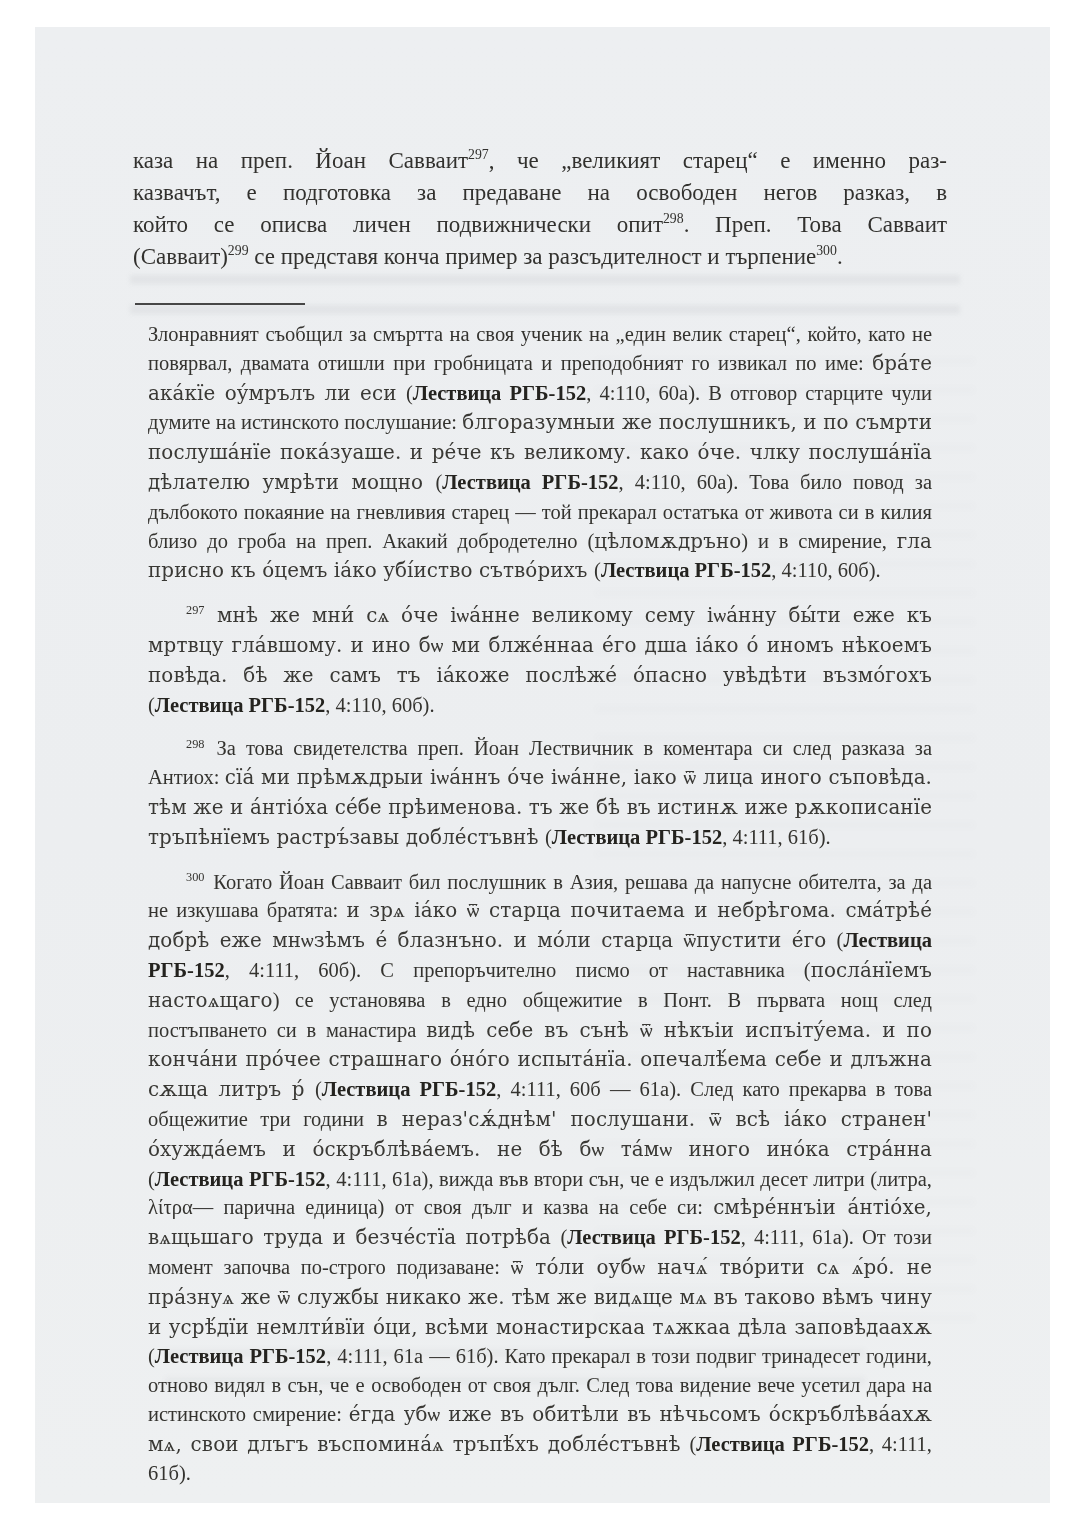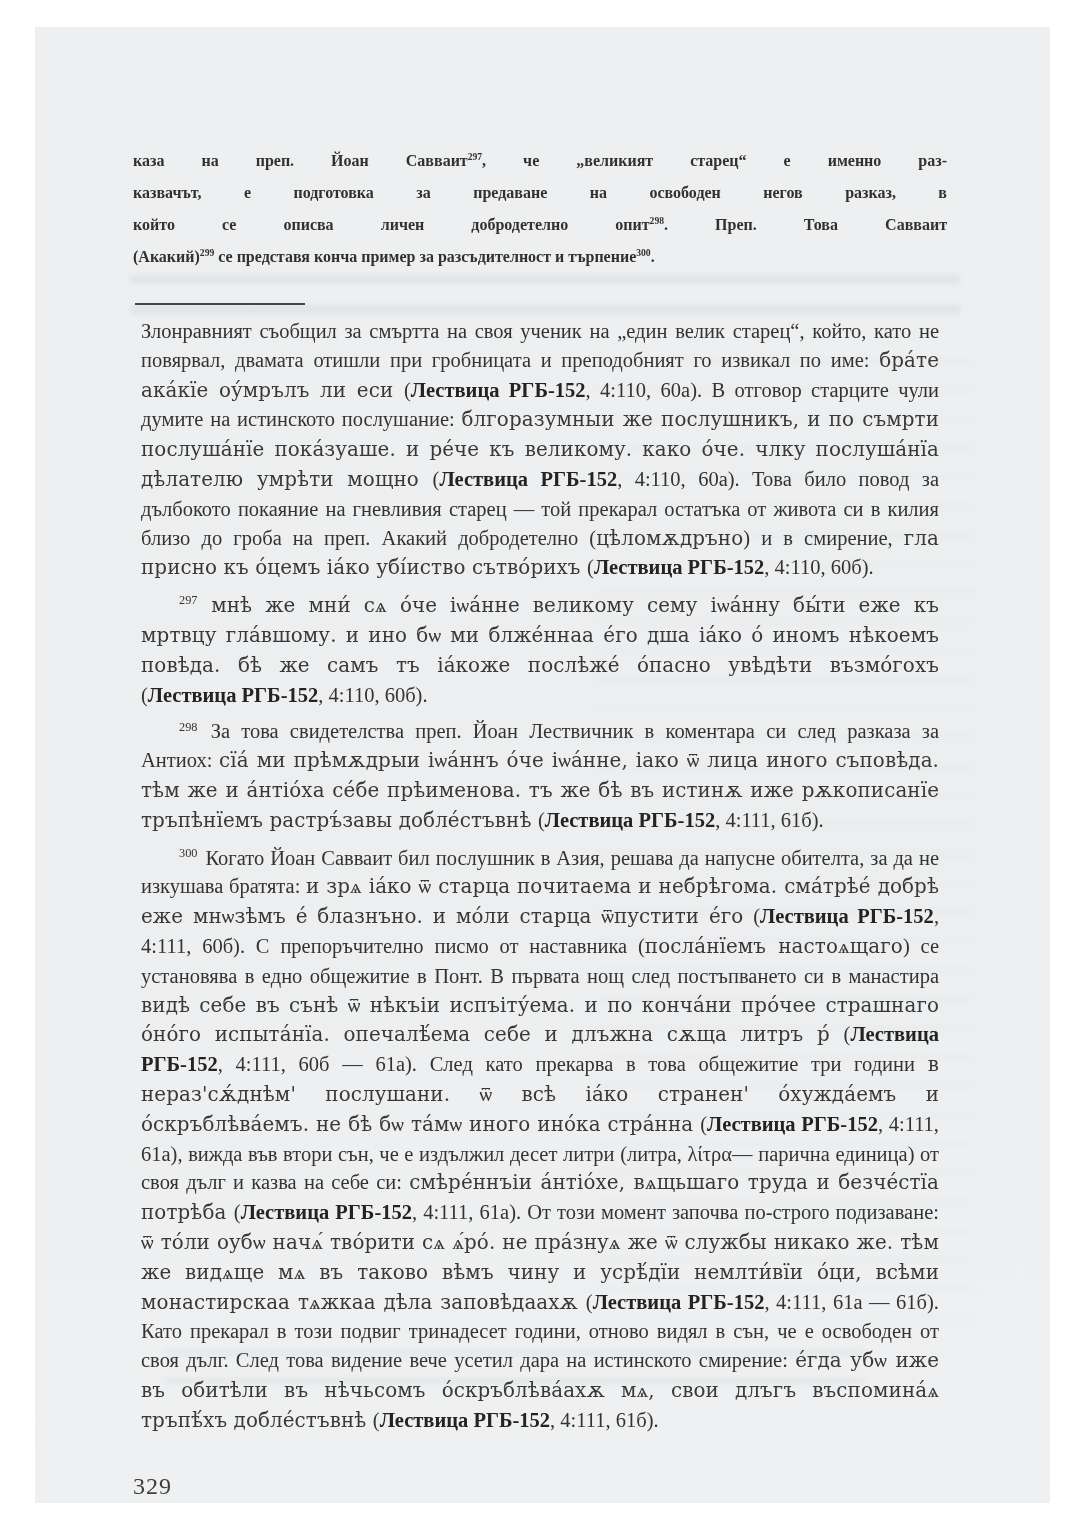--- a/index.html
+++ b/index.html
@@ -12,42 +12,42 @@
   .scan-page{
     position:absolute;left:35px;top:27px;width:1015px;height:1476px;
     background:linear-gradient(180deg,#edeff1 0%,#eceef0 55%,#eef0f1 100%);
     overflow:hidden;
   }
   .content{
     position:absolute;left:98px;top:118px;width:814px;
     color:#32312e;
   }
   
-  .main{font-size:16px;font-weight:bold;}
+  .main{font-size:23px;}
   .main-line{
     line-height:32px;
     text-align:justify;text-align-last:justify;
     white-space:normal;
   }
   .main-line.last{text-align-last:auto;}
   sup{
     font-size:0.60em;line-height:0;vertical-align:super;
     letter-spacing:0;
   }
   
   .fn-rule{
     width:170px;height:0;border-top:2.5px solid #464646;
     margin:30px 0 12px 2px;
   }
   
   .footnotes{
     font-size:20.5px;line-height:28.8px;text-align:justify;
     color:#34332f;
   }
-  .footnotes p{margin:8px;text-indent:38px;}
+  .footnotes p{margin:15px;text-indent:38px;}
   .footnotes p.cont{text-indent:0;}
   .b{font-weight:bold;color:#24231f;}
   .cs{font-family:"DejaVu Serif",serif;font-size:0.97em;letter-spacing:0.1px;color:#3a3935;}
   .fnmark{margin-right:2px;}
   
   .pageno{
     margin-top:38px;padding-right:14px;
     font-size:24px;color:#3f3e3a;letter-spacing:1px;
   }
   
@@ -77,22 +77,22 @@
 
   <div class="bleed b1"></div>
   <div class="bleed b3"></div>
   <div class="bleed b2"></div>
 
   <div class="content">
 
     <div class="main" id="main-para">
         <div class="main-line"><span>каза на преп. Йоан Савваит</span><sup>297</sup><span>, че „великият старец“ е именно раз-</span></div>
         <div class="main-line"><span>казвачът, е подготовка за предаване на освободен негов разказ, в</span></div>
-        <div class="main-line"><span>който се описва личен добродетелно опит</span><sup>298</sup><span>. Преп. Това Савваит</span></div>
-        <div class="main-line last"><span>(Акакий)</span><sup>299</sup><span> се представя конча пример за разсъдителност и търпение</span><sup>300</sup><span>.</span></div>
+        <div class="main-line"><span>който се описва личен подвижнически опит</span><sup>298</sup><span>. Преп. Това Савваит</span></div>
+        <div class="main-line last"><span>(Савваит)</span><sup>299</sup><span> се представя конча пример за разсъдителност и търпение</span><sup>300</sup><span>.</span></div>
       </div>
 
     <div class="fn-rule"></div>
 
     <div class="footnotes" id="footnotes">
         <p class="cont"><span>Злонравният съобщил за смъртта на своя ученик на „един велик старец“, който, като не повярвал, двамата отишли при гробницата и преподобният го извикал по име: </span><span class="cs">бра́те ака́кїе оу́мрълъ ли еси </span><span>(</span><span class="b">Лествица РГБ-152</span><span>, 4:110, 60а). В отговор старците чули думите на истинското послушание: </span><span class="cs">блгоразумныи же послушникъ, и по съмрти послуша́нїе пока́зуаше. и ре́че къ великому. како о́че. члку послуша́нїа дѣлателю умрѣти мощно </span><span>(</span><span class="b">Лествица РГБ-152</span><span>, 4:110, 60а). Това било повод за дълбокото покаяние на гневливия старец — той прекарал остатъка от живота си в килия близо до гроба на преп. Акакий добродетелно (</span><span class="cs">цѣломѫдръно</span><span>) и в смирение, </span><span class="cs">гла присно къ о́цемъ іа́ко убі́иство сътво́рихъ </span><span>(</span><span class="b">Лествица РГБ-152</span><span>, 4:110, 60б).</span></p>
         <p class=""><sup class="fnmark">297</sup> <span class="cs">мнѣ же мни́ сѧ о́че іѡа́нне великому сему іѡа́нну бы́ти еже къ мртвцу гла́вшому. и ино бѡ ми блже́ннаа е́го дша іа́ко о́ иномъ нѣкоемъ повѣда. бѣ же самъ тъ іа́коже послѣже́ о́пасно увѣдѣти възмо́гохъ </span><span>(</span><span class="b">Лествица РГБ-152</span><span>, 4:110, 60б).</span></p>
         <p class=""><sup class="fnmark">298</sup> <span>За това свидетелства преп. Йоан Лествичник в коментара си след разказа за Антиох: </span><span class="cs">сїа́ ми прѣмѫдрыи іѡа́ннъ о́че іѡа́нне, іако ѿ лица иного съповѣда. тѣм же и а́нтіо́ха се́бе прѣименова. тъ же бѣ въ истинѫ иже рѫкописанїе тръпѣнїемъ растръ́завы добле́стъвнѣ </span><span>(</span><span class="b">Лествица РГБ-152</span><span>, 4:111, 61б).</span></p>
         <p class=""><sup class="fnmark">300</sup> <span>Когато Йоан Савваит бил послушник в Азия, решава да напусне обителта, за да не изкушава братята: </span><span class="cs">и зрѧ іа́ко ѿ старца почитаема и небрѣгома. сма́трѣе́ добрѣ еже мнѡзѣмъ е́ блазнъно. и мо́ли старца ѿпустити е́го </span><span>(</span><span class="b">Лествица РГБ-152</span><span>, 4:111, 60б). С препоръчително писмо от наставника (</span><span class="cs">посла́нїемъ настоѧщаго</span><span>) се установява в едно общежитие в Понт. В първата нощ след постъпването си в манастира </span><span class="cs">видѣ себе въ сънѣ ѿ нѣкъіи испъіту́ема. и по конча́ни про́чее страшнаго о́но́го испыта́нїа. опечалѣ́ема себе и длъжна сѫща литръ р́ </span><span>(</span><span class="b">Лествица РГБ-152</span><span>, 4:111, 60б — 61а). След като прекарва в това общежитие три години </span><span class="cs">в нераз'сѫ́днѣм' послушани. ѿ всѣ іа́ко странен' о́хужда́емъ и о́скръблѣва́емъ. не бѣ бѡ та́мѡ иного ино́ка стра́нна </span><span>(</span><span class="b">Лествица РГБ-152</span><span>, 4:111, 61а), вижда във втори сън, че е издължил десет литри (литра, λίτρα— парична единица) от своя дълг и казва на себе си: </span><span class="cs">смѣре́ннъіи а́нтіо́хе, вѧщьшаго труда и безче́стїа потрѣба </span><span>(</span><span class="b">Лествица РГБ-152</span><span>, 4:111, 61а). От този момент започва по-строго подизаване: </span><span class="cs">ѿ то́ли оубѡ начѧ́ тво́рити сѧ ѧ́ро́. не пра́знуѧ же ѿ службы никако же. тѣм же видѧще мѧ въ таково вѣмъ чину и усрѣ́дїи немлти́вїи о́ци, всѣми монастирскаа тѧжкаа дѣла заповѣдаахѫ </span><span>(</span><span class="b">Лествица РГБ-152</span><span>, 4:111, 61а — 61б). Като прекарал в този подвиг тринадесет години, отново видял в сън, че е освободен от своя дълг. След това видение вече усетил дара на истинското смирение: </span><span class="cs">е́гда убѡ иже въ обитѣли въ нѣчьсомъ о́скръблѣва́ахѫ мѧ, свои длъгъ въспомина́ѧ тръпѣ́хъ добле́стъвнѣ </span><span>(</span><span class="b">Лествица РГБ-152</span><span>, 4:111, 61б).</span></p>
       </div>

